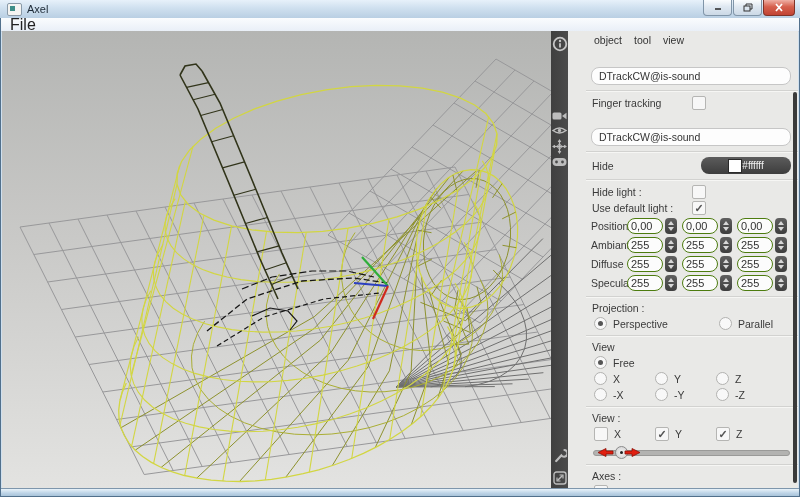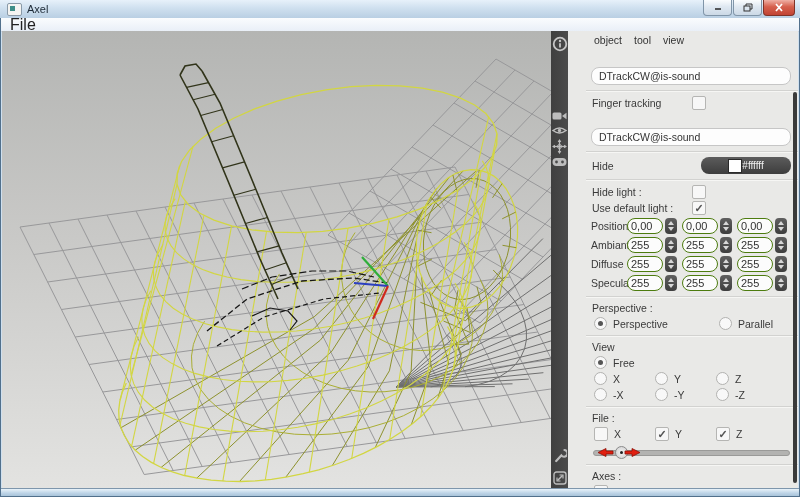--- a/index.html
+++ b/index.html
@@ -413,21 +413,21 @@
           <span class="numwrap">
               <span class="numfield">255</span>
               <span class="stepper">
                 <i class="up"></i>
                 <i class="dn"></i>
               </span>
             </span>
         </div>
         <div class="divider"></div>
 
-        <div class="seclabel">Perspective :</div>
+        <div class="seclabel">Projection :</div>
         <div class="prow" style="margin:1px 0 2px 3px;gap:28px;">
           <span class="prow" style="width:97px;">
             <span class="radio checked"></span>
             <span class="rlabel">Perspective</span>
           </span>
           <span class="prow">
             <span class="radio"></span>
             <span class="rlabel">Parallel</span>
           </span>
         </div>
@@ -461,21 +461,21 @@
               <span class="radio"></span>
               <span class="rlabel">-Y</span>
             </span>
           <span class="col3">
               <span class="radio"></span>
               <span class="rlabel">-Z</span>
             </span>
         </div>
         <div class="divider"></div>
 
-        <div class="seclabel">File :</div>
+        <div class="seclabel">View :</div>
         <div class="prow" style="margin:1px 0 2px 3px;">
           <span class="col3">
               <span class="cb"></span>
               <span class="rlabel">X</span>
             </span>
           <span class="col3">
               <span class="cb checked"></span>
               <span class="rlabel">Y</span>
             </span>
           <span class="col3">

